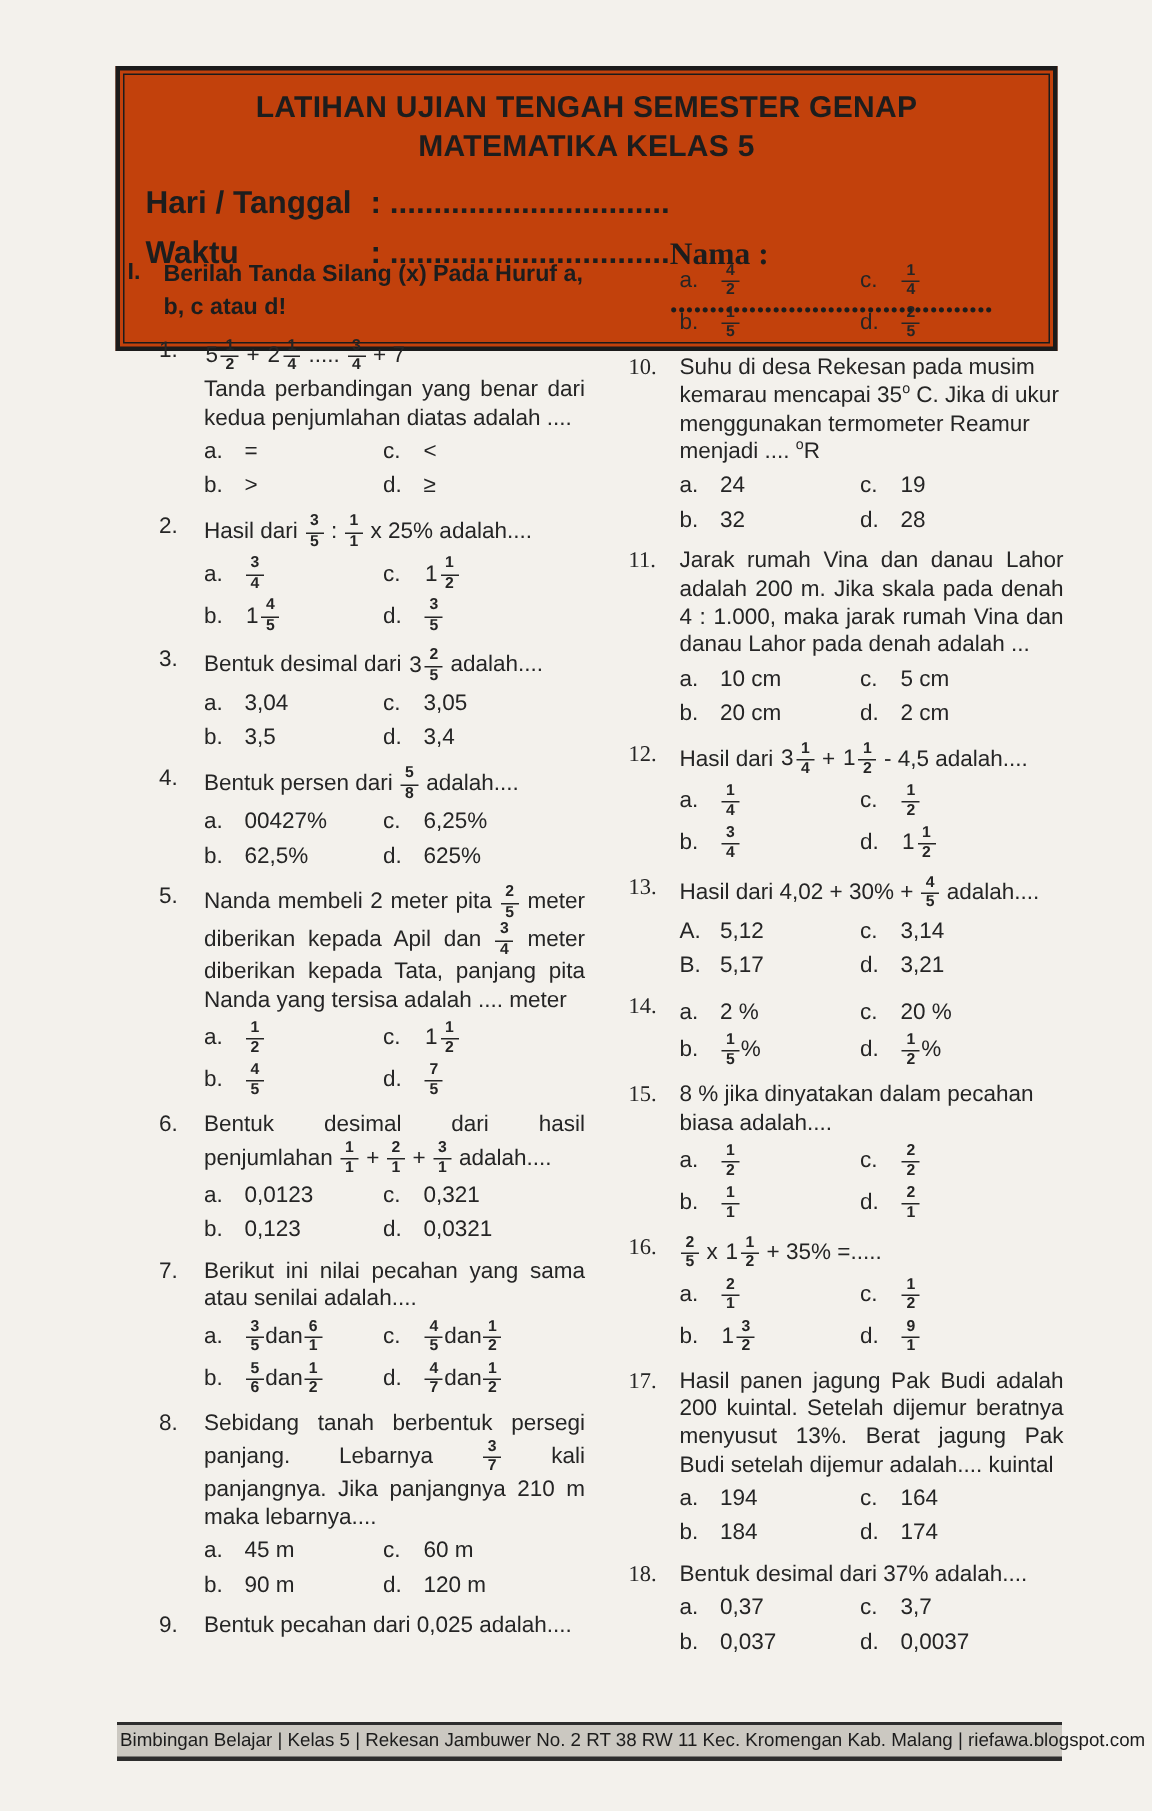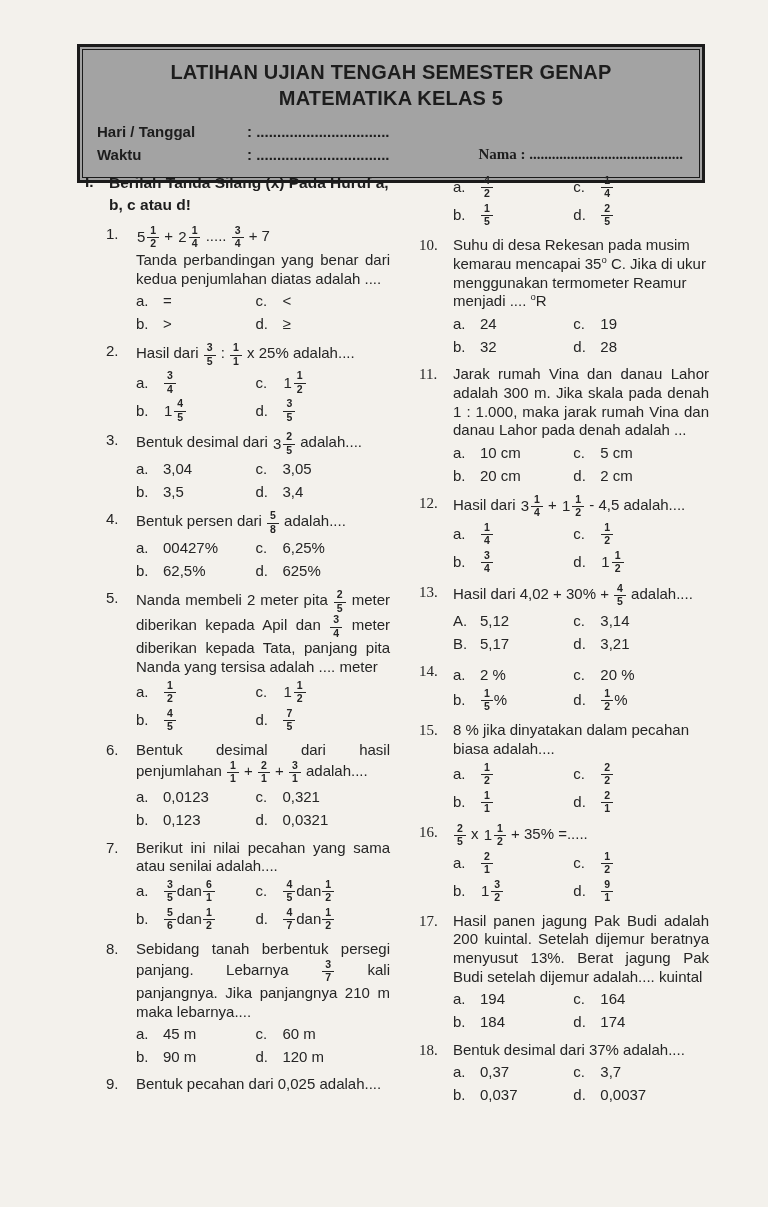--- a/index.html
+++ b/index.html
@@ -8,29 +8,29 @@
     background:#f3f1ec;
     font-family:"Liberation Sans",sans-serif;
     color:#252525;
     -webkit-font-smoothing:antialiased;
   }
   .page{position:relative;width:768px;height:1207px;overflow:hidden;}
 
   
   .header-box{
     position:absolute;left:77px;top:44px;width:628px;
-    border:3px solid #1b1b1b;background:#a3a3a3;padding:2px;
+    border:3px solid #1b1b1b;background:#c2410c;padding:2px;
     box-sizing:border-box;
   }
   .header-inner{border:1px solid #1b1b1b;padding:9px 14px 10px;}
   .title{
     text-align:center;font-weight:bold;font-size:20px;line-height:1.3;
     color:#1d1d1d;letter-spacing:.2px;
   }
-  .fieldrows{margin-top:9px;font-size:15px;font-weight:bold;color:#1d1d1d;}
+  .fieldrows{margin-top:9px;font-size:21px;font-weight:bold;color:#1d1d1d;}
   .fieldrow{display:flex;line-height:1.55;}
   .flabel{width:150px;flex:0 0 150px;}
   .fvalue{white-space:nowrap;}
   .fname{margin-left:auto;padding-right:2px;font-family:Liberation Serif, serif;}
 
   
   .columns{
     position:absolute;left:85px;top:172px;width:624px;
     display:flex;gap:29px;align-items:flex-start;
   }
@@ -546,21 +546,21 @@
               <div class="opt">
                 <span class="olab">d.</span>
                 <span class="oval">28</span>
               </div>
             </div>
           </div>
         </div>
         <div class="question">
           <span class="qnum">11.</span>
           <div class="qbody">
-            <div class="qtext just">Jarak rumah Vina dan danau Lahor adalah 300 m. Jika skala pada denah 1 : 1.000, maka jarak rumah Vina dan danau Lahor pada denah adalah ...</div>
+            <div class="qtext just">Jarak rumah Vina dan danau Lahor adalah 200 m. Jika skala pada denah 4 : 1.000, maka jarak rumah Vina dan danau Lahor pada denah adalah ...</div>
             <div class="opts">
               <div class="opt">
                 <span class="olab">a.</span>
                 <span class="oval">10 cm</span>
               </div>
               <div class="opt">
                 <span class="olab">c.</span>
                 <span class="oval">5 cm</span>
               </div>
               <div class="opt">
@@ -861,14 +861,17 @@
               <div class="opt">
                 <span class="olab">d.</span>
                 <span class="oval">0,0037</span>
               </div>
             </div>
           </div>
         </div>
       </div>
   </div>
 
+  <div class="footer">
+    <span>Bimbingan Belajar | Kelas 5 | Rekesan Jambuwer No. 2  RT 38 RW 11 Kec. Kromengan Kab. Malang | riefawa.blogspot.com</span>
+  </div>
 
 </div>
 
 </body></html>

